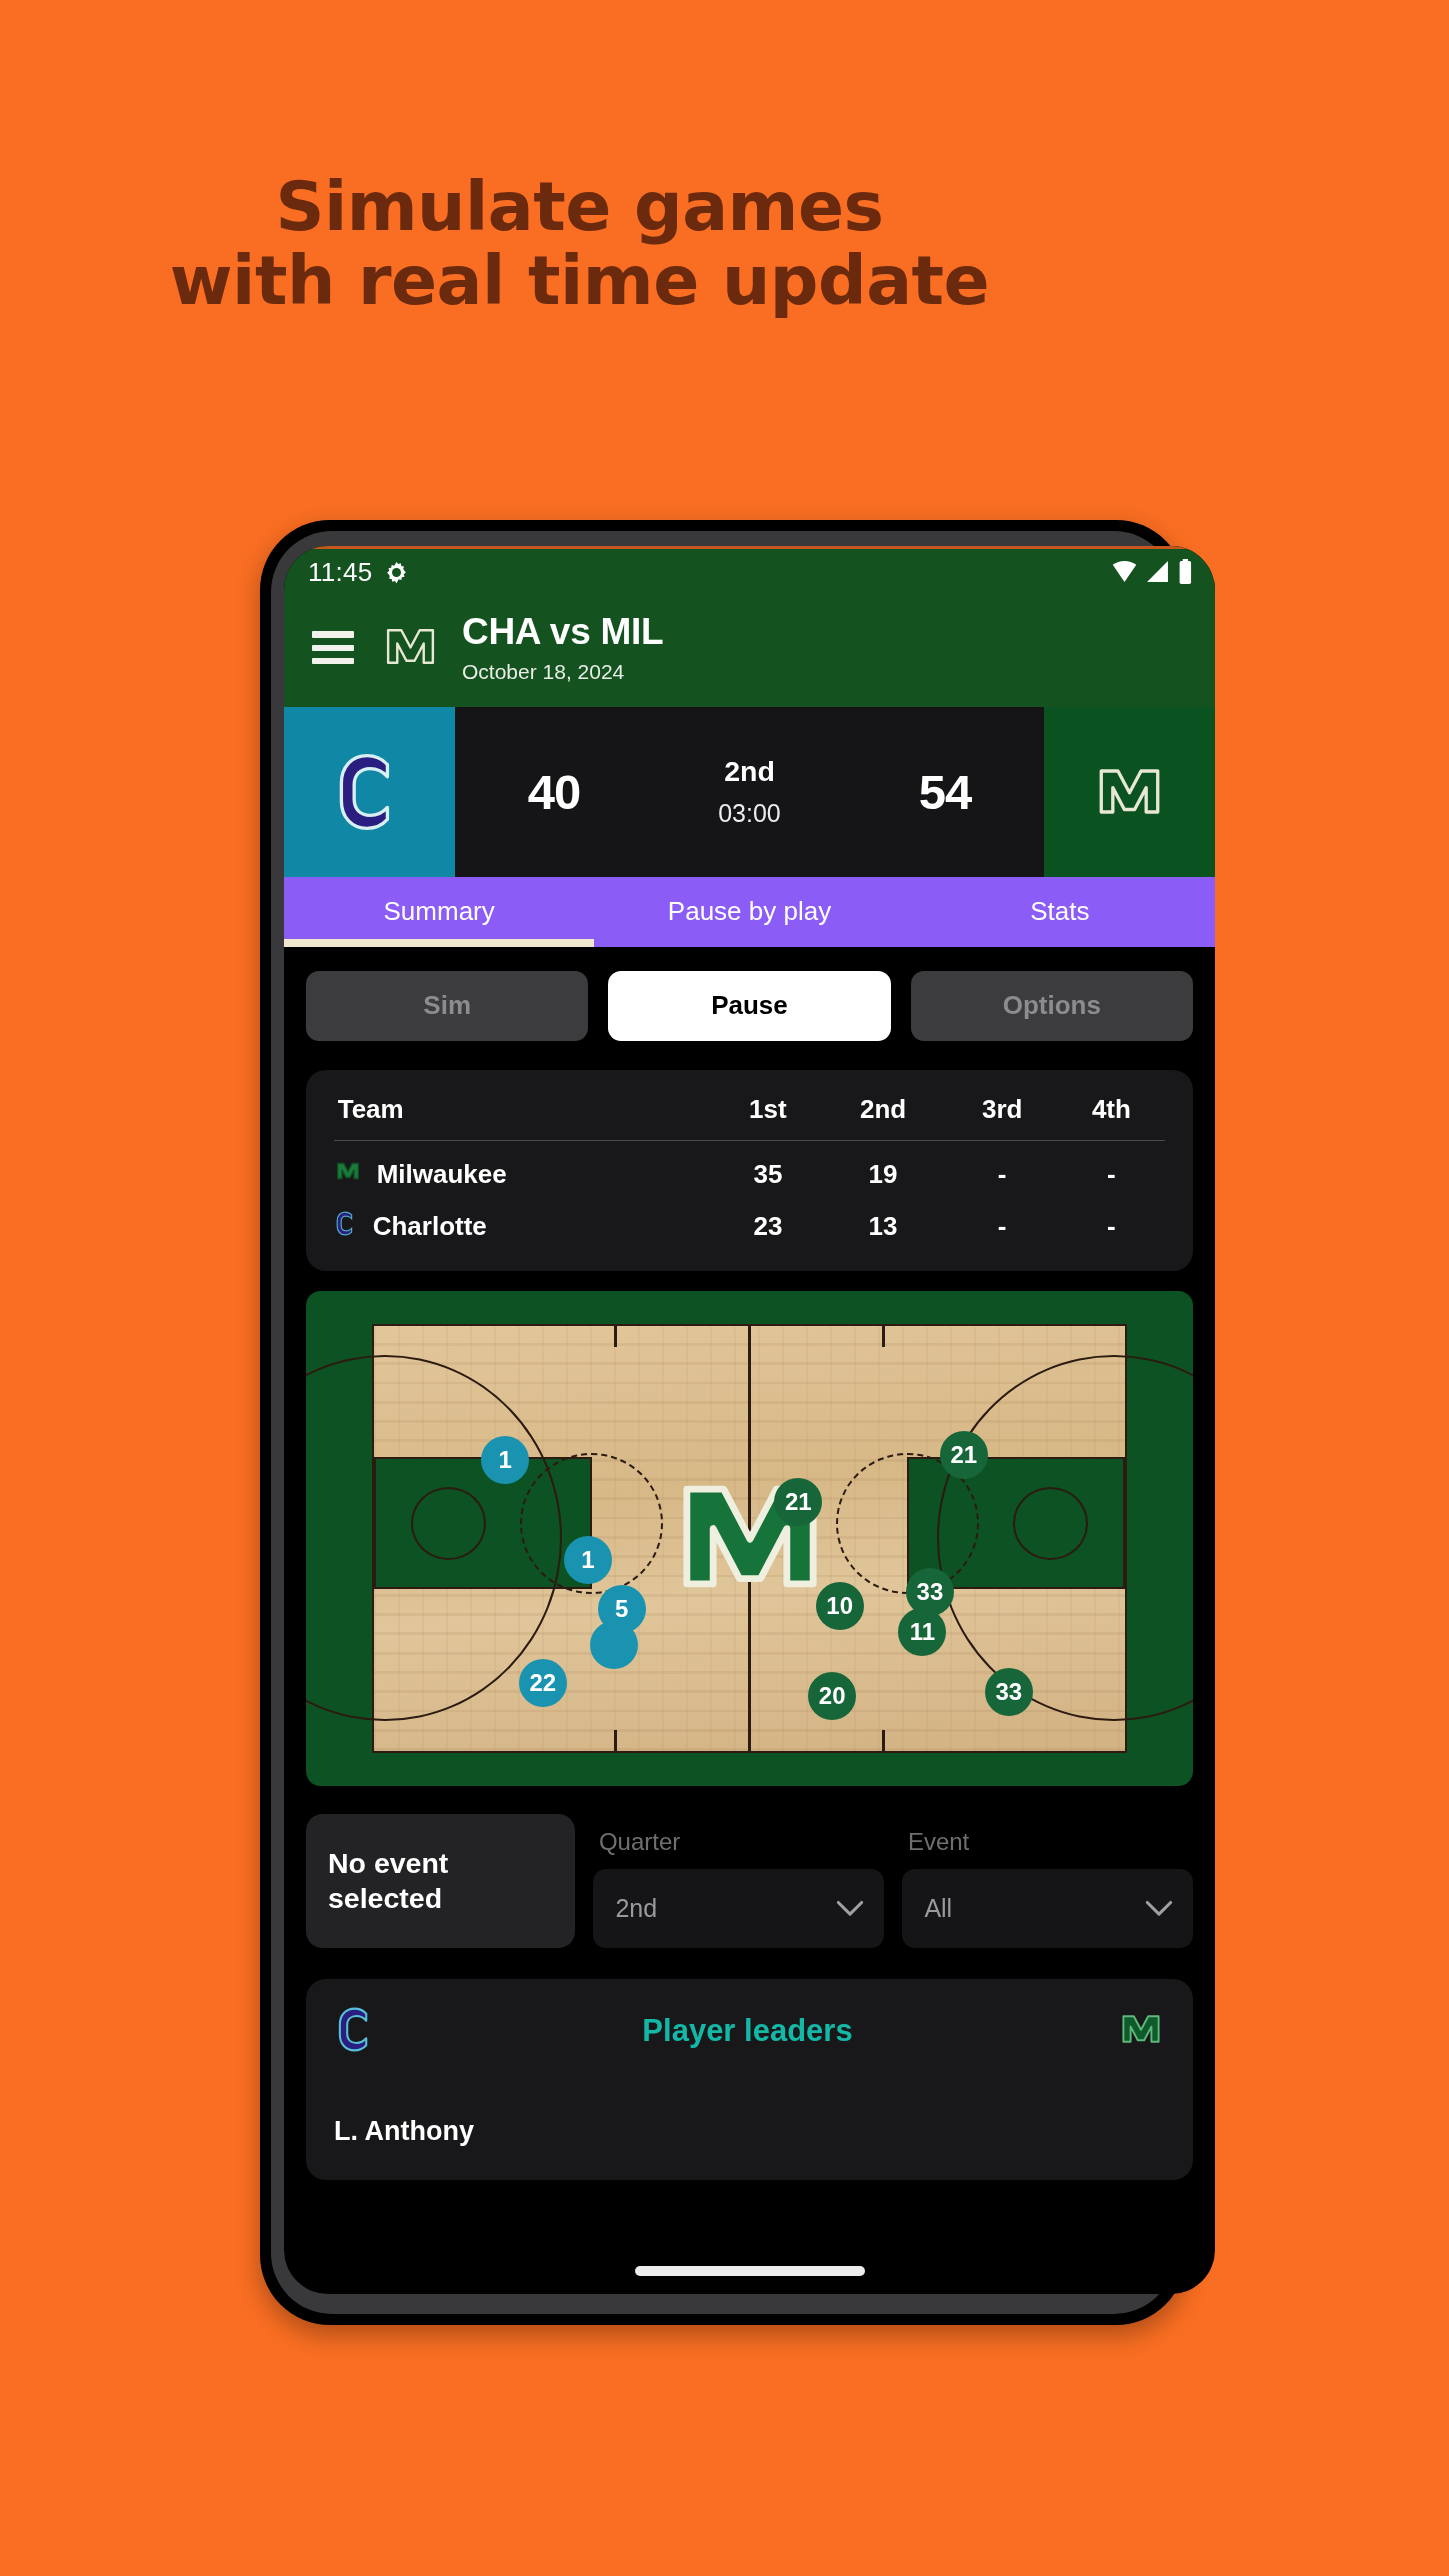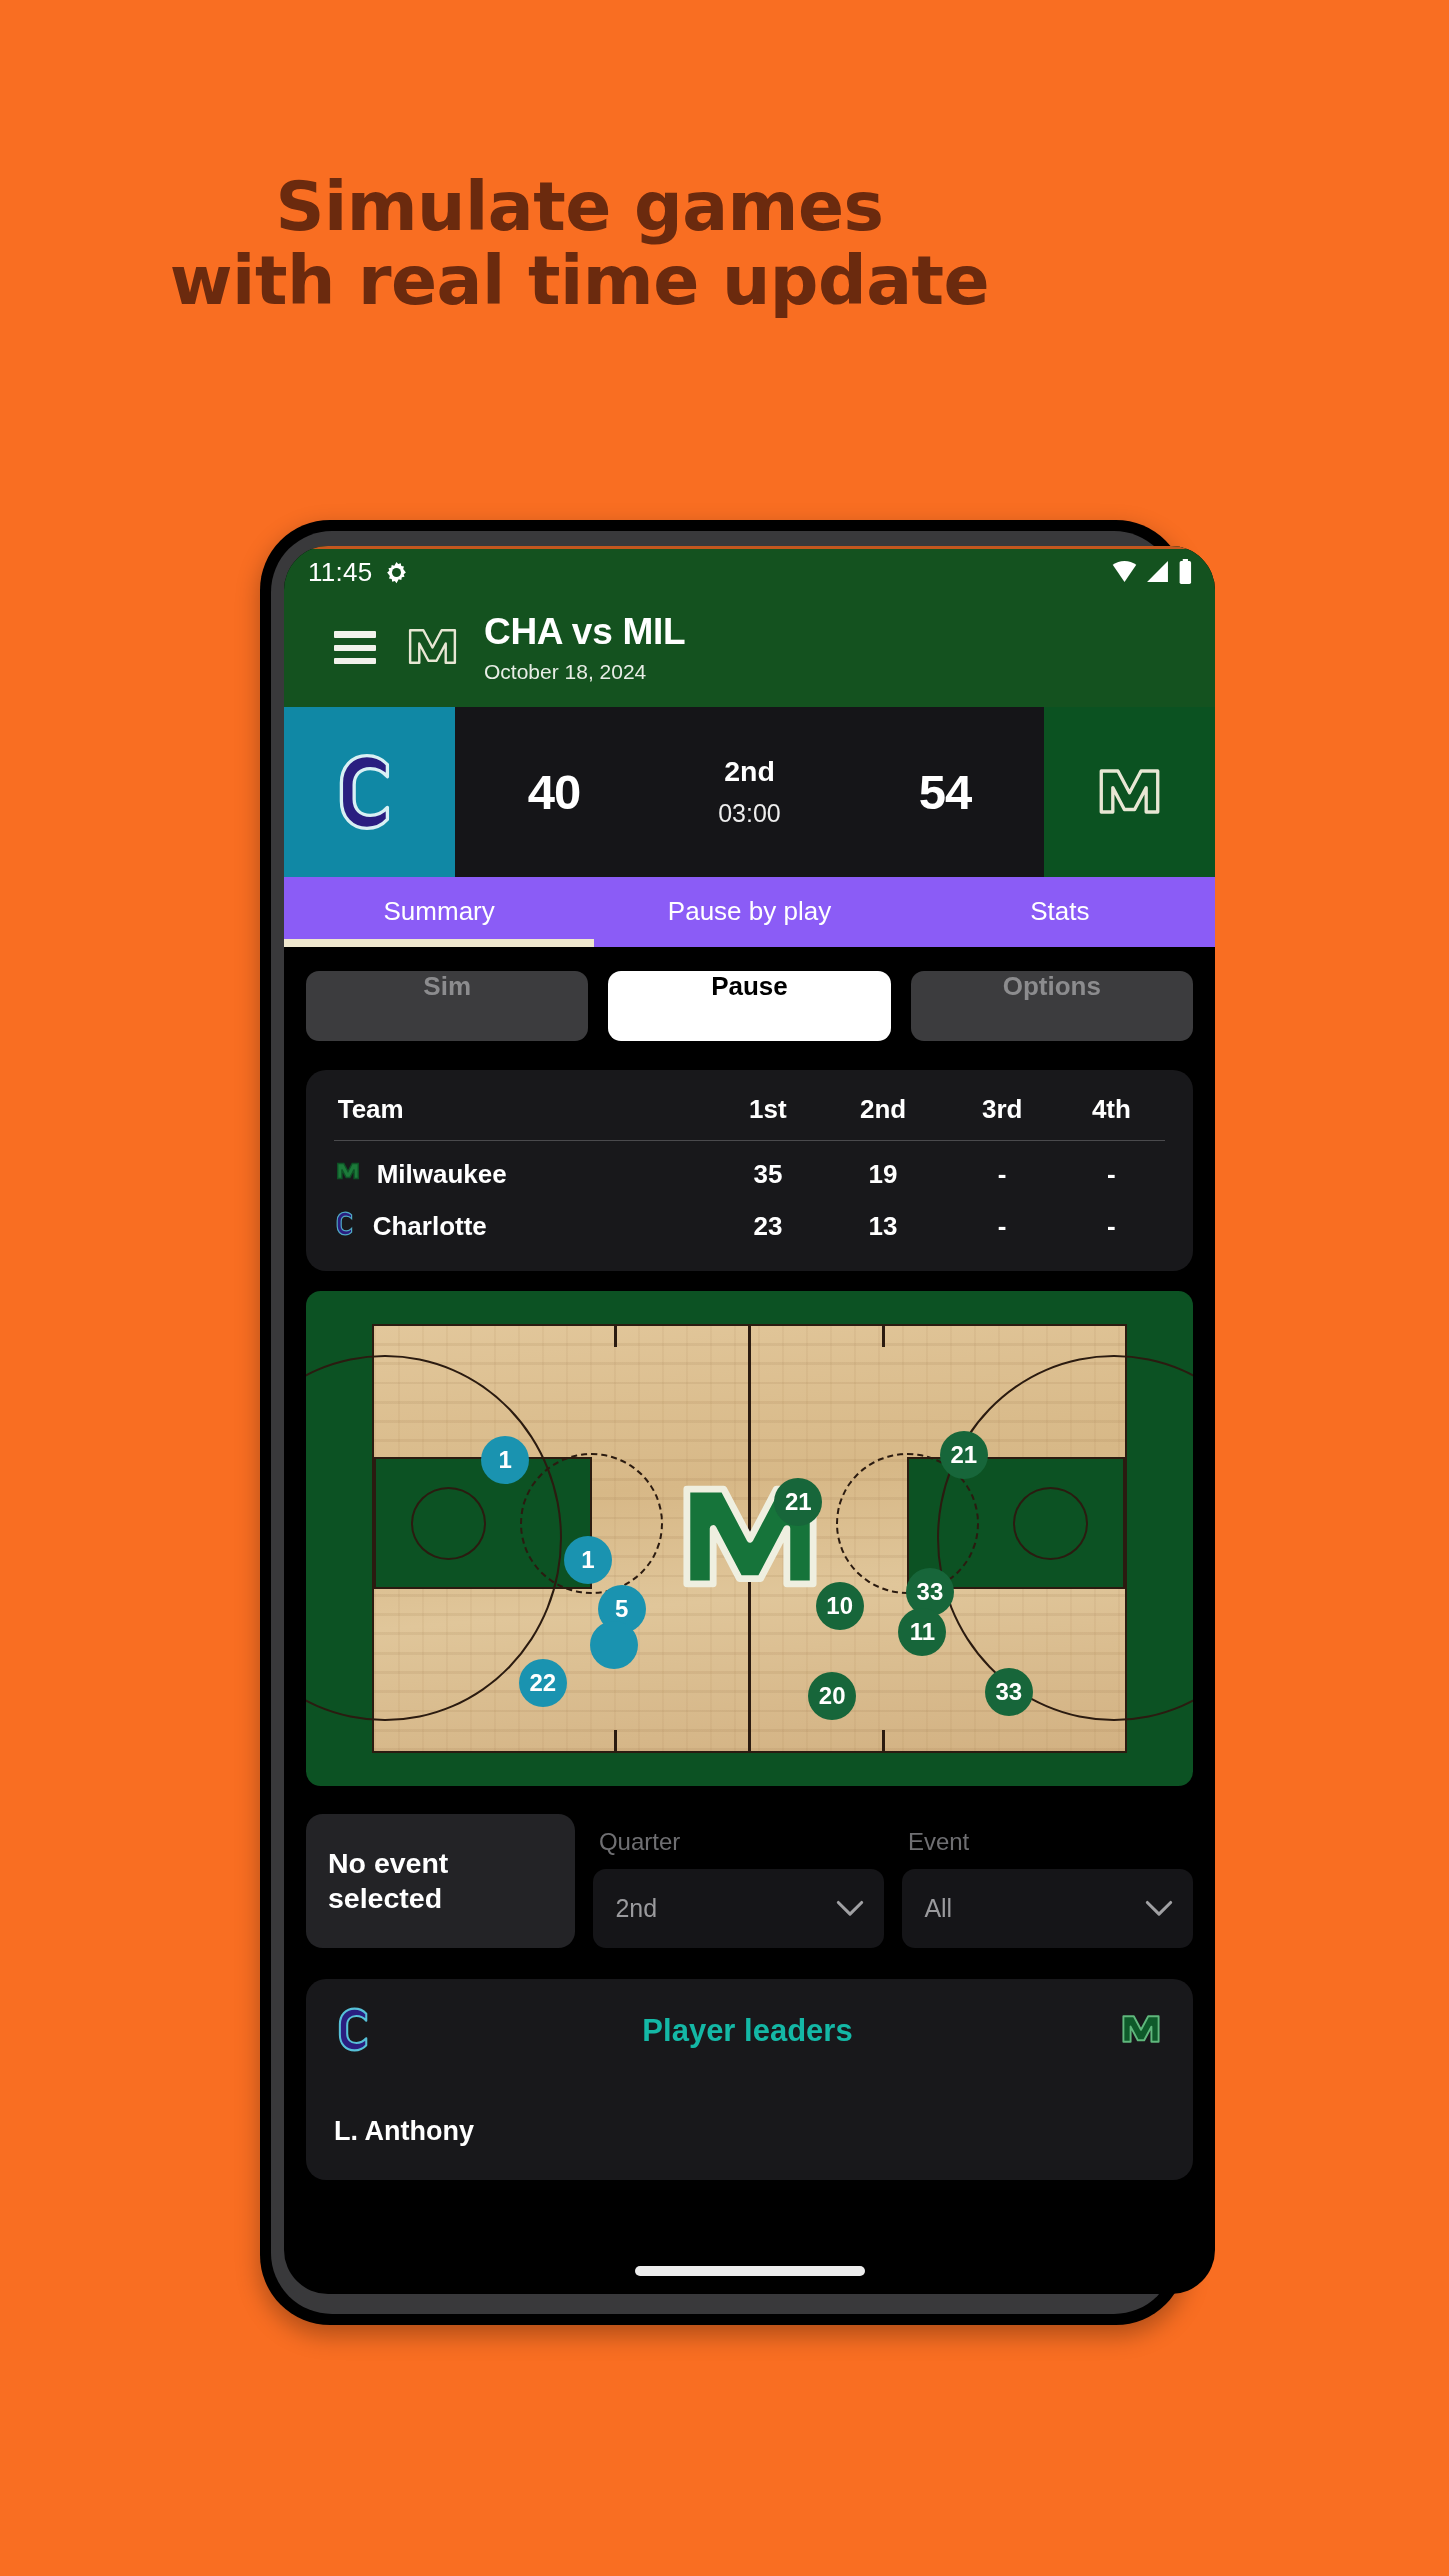--- a/index.html
+++ b/index.html
@@ -58,21 +58,21 @@
   .top-accent { height: 2.8px; background: #C4571E; width: 100%; }
   .statusbar {
     height: 48px; display: flex; align-items: center;
     padding: 0 22px 0 24px; color: #FFFFFF;
   }
   .sb-time { font-size: 26px; font-weight: 400; letter-spacing: 0.3px; }
   .sb-gear { margin-left: 11px; display: inline-flex; }
   .sb-spacer { flex: 1; }
   .sb-icons { display: flex; align-items: center; gap: 8.3px; }
 
-  .appbar { display: flex; align-items: center; padding: 16.6px 22px 24px 28px; margin-left: 22px; }
+  .appbar { display: flex; align-items: center; padding: 16.6px 22px 24px 28px; }
   .hamburger { width: 42px; height: 33px; display: flex; flex-direction: column; justify-content: space-between; flex: none; }
   .hamburger i { display: block; height: 6.4px; background: #F1F2EB; border-radius: 0.9px; }
   .appbar-logo { margin-left: 26px; flex: none; }
   .appbar-txt { margin-left: 21px; line-height: 1.05; }
   .appbar-title { color: #FFFFFF; font-size: 37px; font-weight: 700; letter-spacing: -0.3px; }
   .appbar-date { color: #E8EDE6; font-size: 21px; margin-top: 8.3px; font-weight: 400; }
 
   
   .scoreboard { display: flex; height: 170px; background: #151518; }
   .sb-team { width: 171px; display: flex; align-items: center; justify-content: center; flex: none; }
@@ -89,21 +89,21 @@
   .tab { flex: 1; display: flex; align-items: center; justify-content: center; position: relative; color: #FFFFFF; font-size: 26px; }
   .tab.active::after {
     content: ""; position: absolute; left: 0; right: 0; bottom: 0;
     height: 7.4px; background: #EFE7CE;
   }
 
   
   .app-body { background: #000000; padding: 0 0 0 0; }
 
   .ctrl-row { display: flex; gap: 20px; padding: 24px 22px 18.4px 22px; }
-  .ctrl-btn { flex: 1; height: 70px; border-radius: 13px; display: flex; justify-content: center; font-size: 26px; font-weight: 700; }
+  .ctrl-btn { flex: 1; height: 70px; border-radius: 13px; display: flex; align-items: center; justify-content: center; font-size: 26px; font-weight: 700; }
   .ctrl-btn.disabled { background: #3C3C3E; color: #8C8C8E; }
   .ctrl-btn.primary { background: #FFFFFF; color: #000000; }
 
   .card { background: #18181B; border-radius: 20px; margin: 11px 22px 0 22px; }
 
   
   .boxscore { padding: 24px 28px 26px 28px; }
   .bs-table { width: 100%; border-collapse: collapse; }
   .bs-table th { color: #FFFFFF; font-size: 26px; font-weight: 700; padding-bottom: 14.7px; }
   .bs-table th.teamcol { text-align: left; width: 46%; padding-left: 3.7px; }

